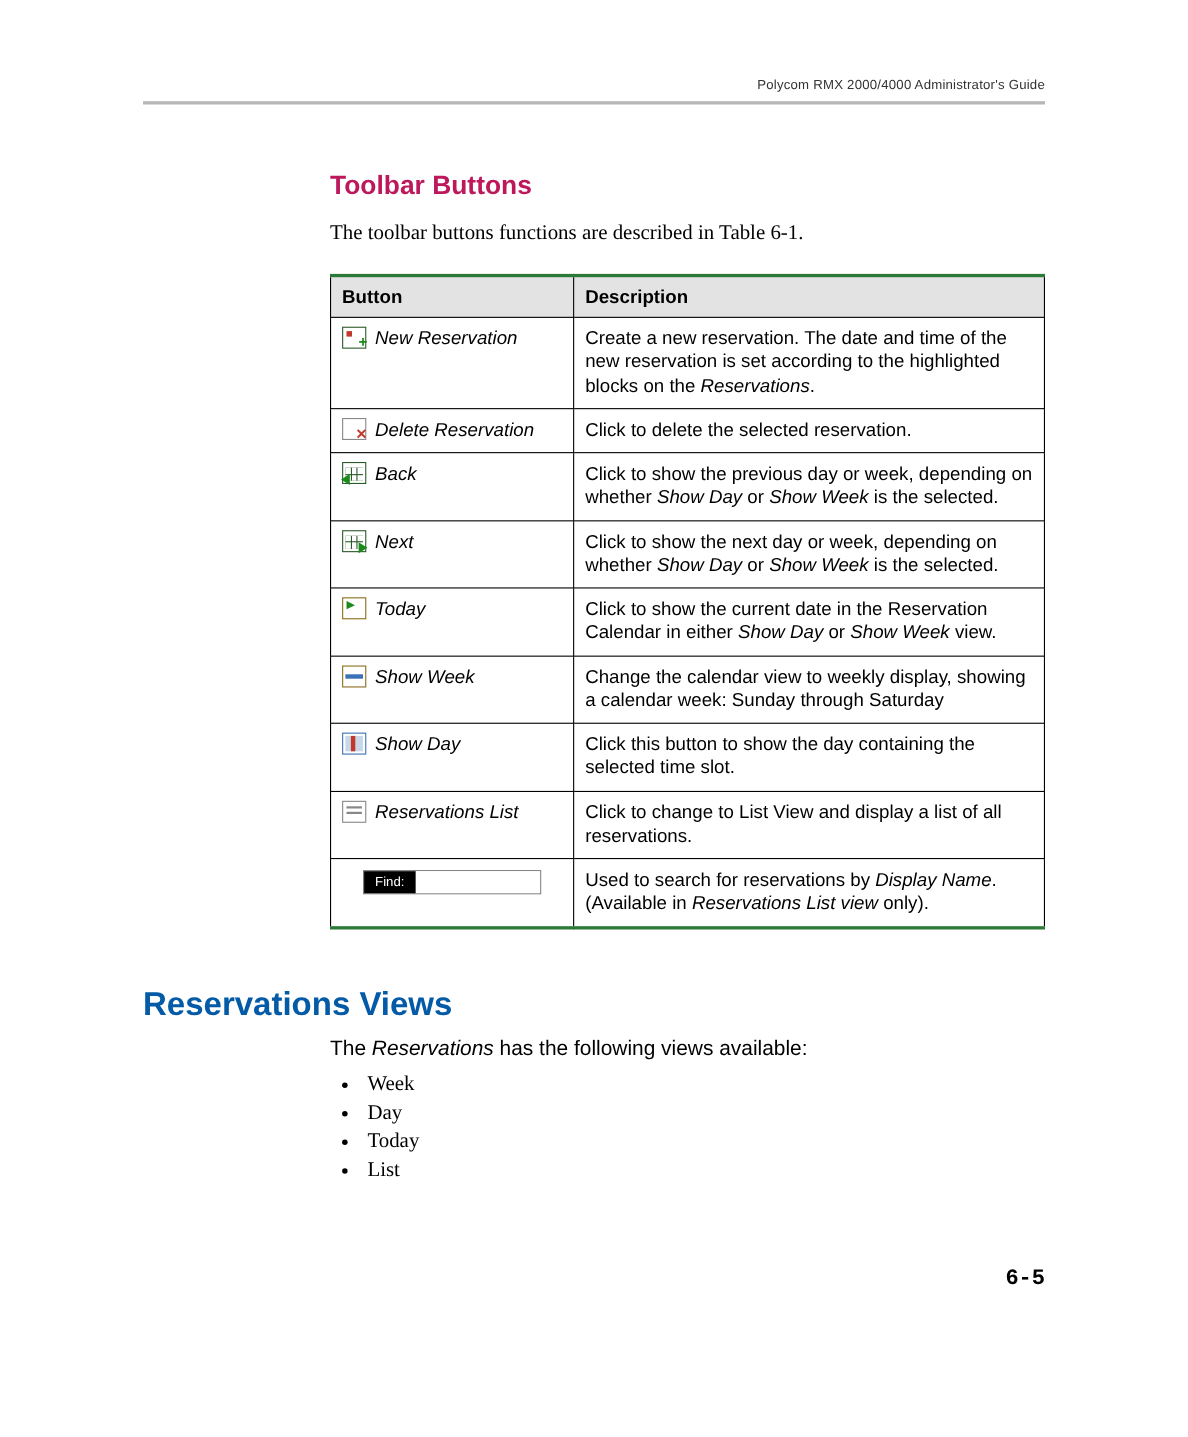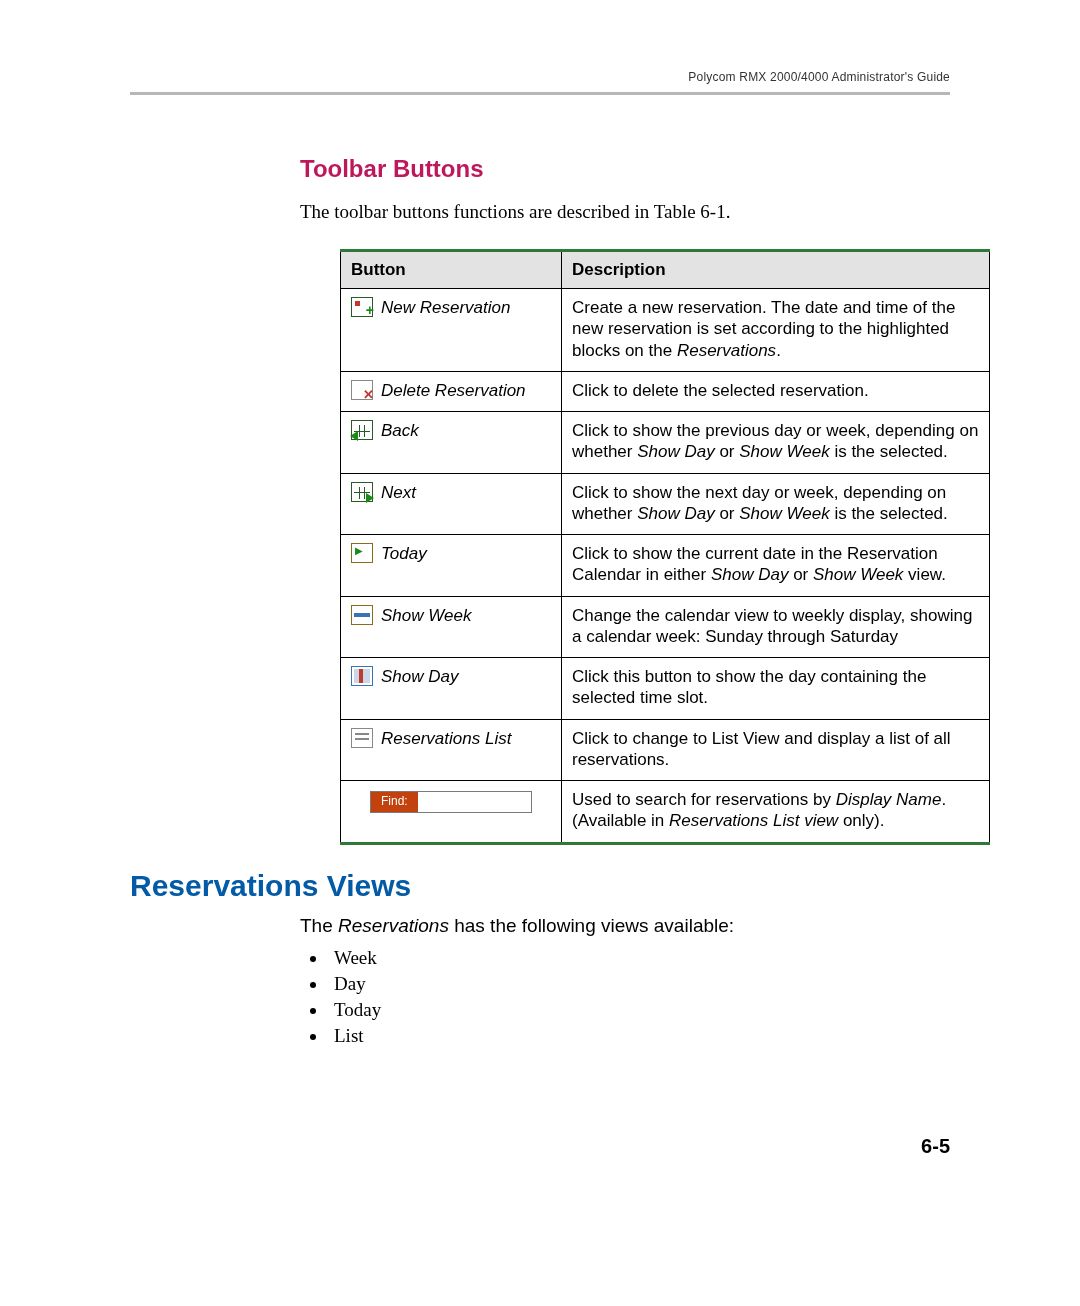--- a/index.html
+++ b/index.html
@@ -60,21 +60,20 @@
     color: #035aa6;
     font-weight: 700;
     font-style: italic;
     margin-right: 14px;
   }
   table.res {
     border-collapse: collapse;
     width: 100%;
     border-top: 3px solid #2d7a38;
     border-bottom: 3px solid #2d7a38;
-    margin-left: 40px;
   }
   table.res th {
     background: #e3e3e3;
     text-align: left;
     font-family: Arial, Helvetica, sans-serif;
     font-size: 17px;
     font-weight: 700;
     padding: 8px 10px;
     border-left: 1px solid #000;
     border-right: 1px solid #000;
@@ -189,53 +188,53 @@
   .ico-list::before { top:4px; }
   .ico-list::after { top:9px; }
   .find-widget {
     display:inline-flex; align-items:stretch;
     font-style: normal;
     border:1px solid #7a7a7a;
     height:20px;
     width: 160px;
   }
   .find-widget .lbl {
-    background:#c2410c; color:#fff;
+    background:#000000; color:#fff;
     font-size:12px; padding:2px 10px;
     display:flex; align-items:center;
   }
   .find-widget .field {
     flex:1; background:#fff;
   }
   .h-views-wrap { margin-left: 0; }
   .h-views {
     font-family: "Century Gothic", Futura, Arial, sans-serif;
     font-weight: 700;
     font-size: 30px;
     color: #035aa6;
-    margin: 24px 0 22px 0;
+    margin: 52px 0 22px 0;
   }
   .views-intro {
     font-family: Liberation Sans, sans-serif;
     font-size: 19px;
     margin: 0 0 10px 0;
   }
   .views-intro .i { font-style: italic; }
   ul.views {
     margin: 0;
     padding-left: 28px;
     font-family: Liberation Serif, serif;
     font-size: 19px;
   }
   ul.views li { margin: 4px 0; padding-left: 6px; }
   .page-num {
     position:absolute;
     right: 130px;
-    bottom: 148px;
-    font-family: Liberation Sans, sans-serif;
+    bottom: 132px;
+    font-family: Liberation Mono, monospace;
     font-weight: 700;
     font-size: 20px;
   }
 </style>
 </head>
 <body>
 
 <div class="page">
   <div class="running-head">Polycom RMX 2000/4000 Administrator's Guide</div>
   <hr class="rule">

